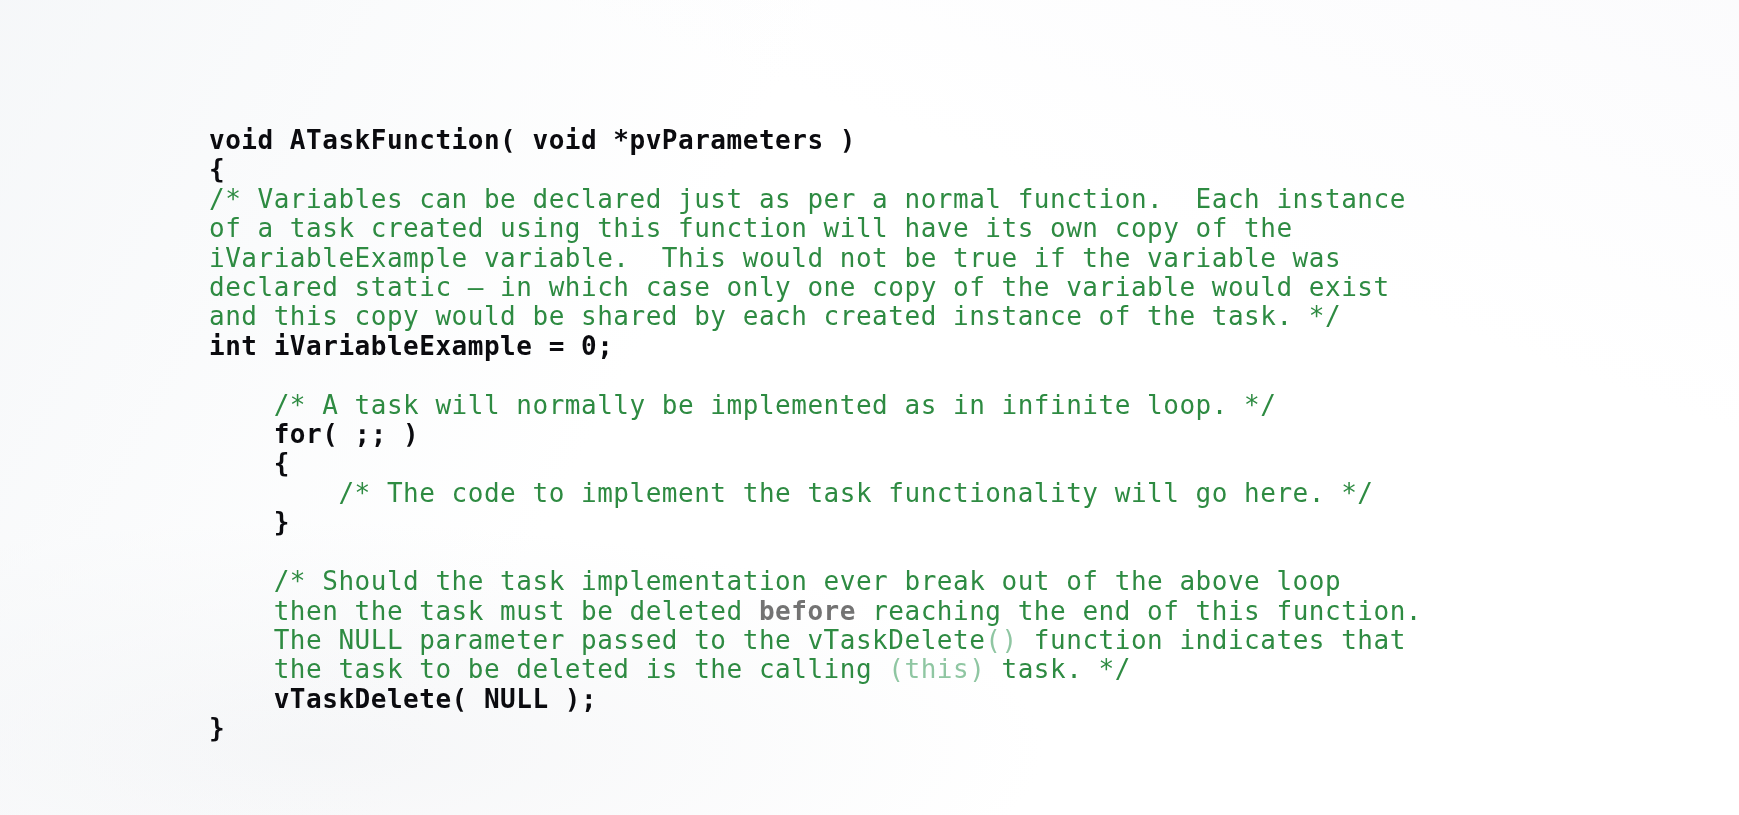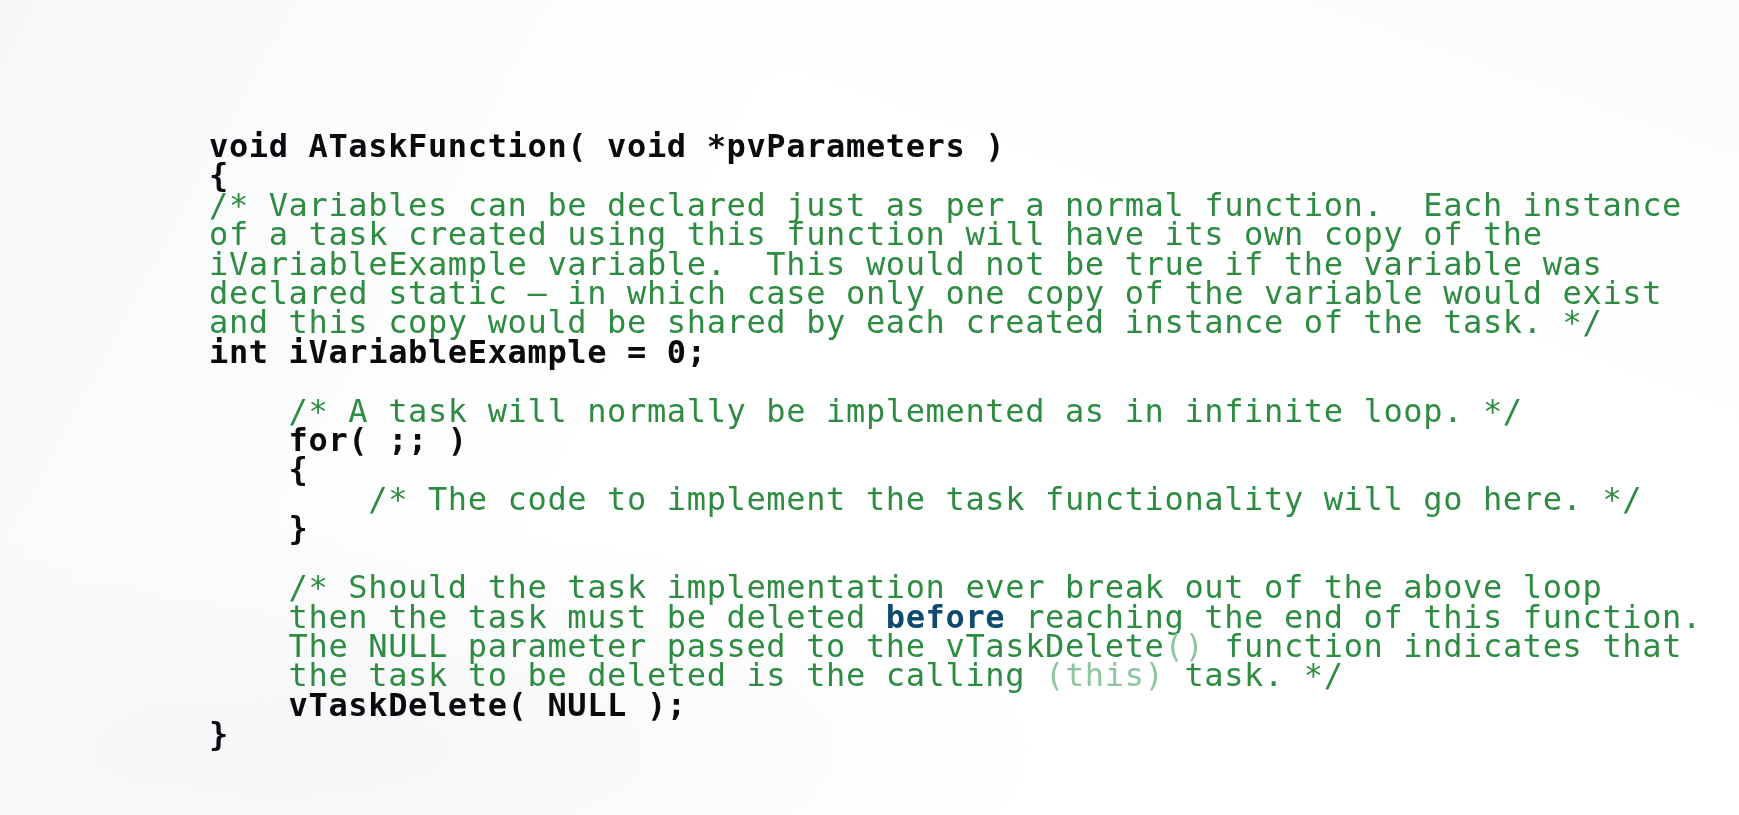--- a/index.html
+++ b/index.html
@@ -26,21 +26,21 @@
       radial-gradient(ellipse 60% 40% at 18% 92%, rgba(242,243,245,0.75), rgba(255,255,255,0) 70%),
       #ffffff;
     pointer-events: none;
   }
 
   #code-listing {
     position: absolute;
     left: 209px;
     top: 100px;
     width: 1480px;
-    font-size: 32px;
+    font-size: 26px;
     line-height: 29.4px;
     letter-spacing: 0.02em;
     white-space: pre;
     -webkit-font-smoothing: antialiased;
   }
 
   .line {
     white-space: pre;
     min-height: 29.4px;
   }
@@ -49,21 +49,21 @@
   .code {
     color: #0b0b0f;
     font-weight: bold;
   }
   .comment {
     color: #2e8b42;
     font-weight: normal;
     text-align: right;
   }
   .comment-strong {
-    color: #0c4a6e;
+    color: #737373;
     font-weight: bold;
   }
   .comment-dim {
     color: #8fc6a2;
     font-weight: normal;
   }
   .blank {
     color: transparent;
   }
 </style>

